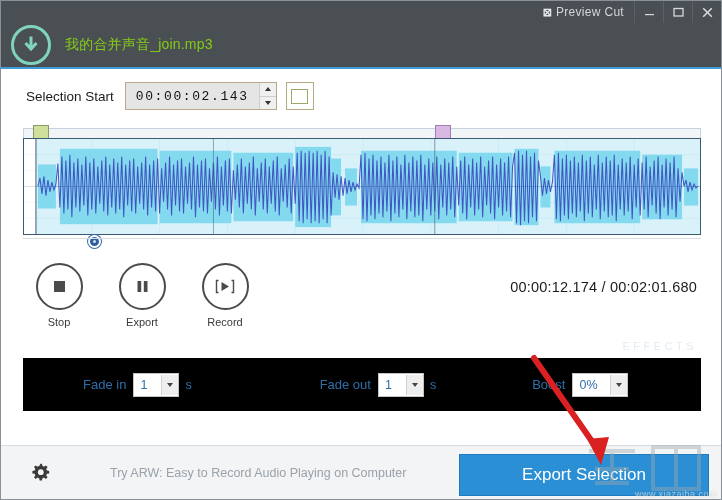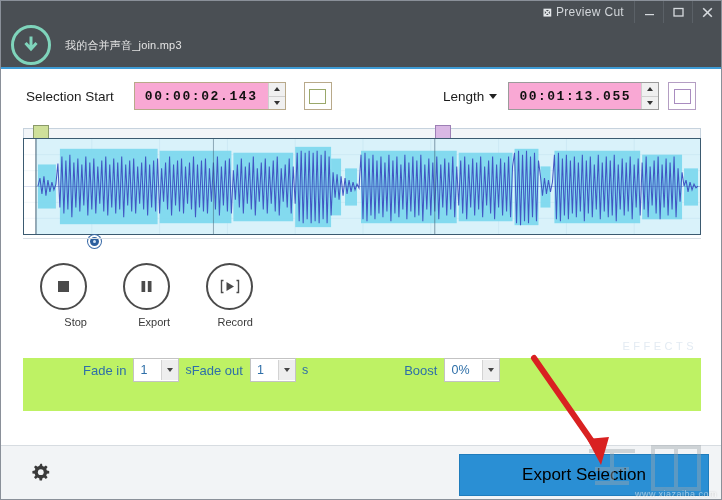--- a/index.html
+++ b/index.html
@@ -45,45 +45,45 @@
     display:flex;align-items:center;
   }
   .file-icon{
     width:34px;height:34px;border-radius:50%;
     border:3px solid #7fd4bb;background:transparent;
     margin-left:10px;margin-right:14px;
     display:flex;align-items:center;justify-content:center;flex:none;
   }
   .file-icon svg{display:block;}
   .file-name{
-    color:#e5e5e5;font-size:11px;letter-spacing:.2px;
+    color:#84cc16;font-size:14px;letter-spacing:.2px;
   }
   .header-underline{
     position:absolute;left:0;top:66px;right:0;height:2px;background:#3e9cd6;
   }
 
   
   .selrow{
     position:absolute;left:0;top:68px;right:0;height:54px;
-    background:#ffffff;display:flex;align-items:center;gap:9px;
+    background:#ffffff;display:flex;align-items:center;
   }
   .lbl{
     font-size:13.5px;color:#1b1b1b;
   }
   .lbl-sel{margin-left:25px;}
   .lbl-len{font-size:13.5px;color:#1b1b1b;}
   .caret{
     display:inline-block;width:0;height:0;margin-left:5px;
     border-left:4px solid transparent;border-right:4px solid transparent;
     border-top:5px solid #222;vertical-align:middle;
   }
   .timefield{
     display:flex;align-items:stretch;
-    border:1px solid #b8a98a;background:#f9a8d4;
-    height:26px;margin-left:11px;font-weight:bold;
+    border:1px solid #b8a98a;background:#e5e5e5;
+    height:26px;margin-left:11px;
   }
   .timefield .tval{
     font-family:"Liberation Mono", monospace;
     font-size:13px;color:#111;
     display:flex;align-items:center;
     padding:0 10px;letter-spacing:1.6px;
     white-space:nowrap;
   }
   .spin{
     width:16px;border-left:1px solid #cfcfcf;
@@ -138,43 +138,43 @@
     border-radius:50%;background:#cfe2f5;
   }
   .wave-baseline{
     position:absolute;left:0;top:110px;width:100%;height:1px;background:#d8dee4;
   }
 
   
   .transport{
     position:absolute;left:30px;top:262px;display:flex;gap:27px;
   }
-  .tbtn{width:56px;display:flex;flex-direction:column;align-items:flex-end;}
+  .tbtn{width:56px;display:flex;flex-direction:column;align-items:center;}
   .tcircle{
     width:43px;height:43px;border-radius:50%;
     border:2.5px solid #4b4b4b;background:#fff;
     display:flex;align-items:center;justify-content:center;
   }
   .tlabel{font-size:11px;color:#3a3a3a;margin-top:6px;}
   .timecode{
     position:absolute;right:24px;top:278px;
     font-size:14.5px;color:#1b1b1b;
     font-family:"Liberation Sans", sans-serif;
     letter-spacing:.2px;
   }
 
   
   .effects-title{
     position:absolute;right:24px;top:339px;
     font-size:11px;color:#e3ebf3;letter-spacing:3.5px;
   }
   .effects-panel{
     position:absolute;left:22px;top:357px;width:678px;height:53px;
-    background:#bef264;
-    display:flex;align-items:flex-start;
+    background:#000000;
+    display:flex;align-items:center;
   }
   .fx-group{display:flex;align-items:center;}
   .fx-label{font-size:13px;color:#2e6fa8;margin-right:7px;}
   .fx-select{
     height:22px;min-width:44px;border:1px solid #c3c3c3;background:#fff;
     display:flex;align-items:center;justify-content:space-between;
   }
   .fx-select .v{font-size:12.5px;color:#2e6fa8;padding:0 5px 0 6px;}
   .fx-arrow{
     width:16px;height:20px;background:#eeeeee;border-left:1px solid #d3d3d3;
@@ -195,21 +195,21 @@
     display:flex;align-items:center;
   }
   .gear{margin-left:30px;display:flex;align-items:center;}
   .promo{
     font-size:12.5px;color:#9aa2a9;margin-left:60px;
   }
   .export-btn{
     position:absolute;right:12px;top:8px;width:248px;height:40px;
     background:#2a8fd4;border:1px solid #1f7cbc;
     display:flex;align-items:center;justify-content:center;
-    color:#000000;font-size:17px;
+    color:#ffffff;font-size:17px;
   }
 
   
   .annot{position:absolute;left:0;top:0;width:722px;height:500px;pointer-events:none;}
 
   
   .wm{
     position:absolute;right:0;top:438px;width:140px;height:62px;
     pointer-events:none;opacity:.5;
   }
@@ -269,39 +269,20 @@
           </div>
         <div>
             <i class="sp-dn"></i>
           </div>
       </div>
     </div>
     <div class="swatch">
         <i></i>
       </div>
 
-    <div class="len-group">
-      <div class="lbl-len">
-        <span>Length</span><span class="caret"></span>
-      </div>
-      <div class="timefield len">
-        <div class="tval">00:01:13.055</div>
-        <div class="spin">
-          <div>
-              <i class="sp-up"></i>
-            </div>
-          <div>
-              <i class="sp-dn"></i>
-            </div>
-        </div>
-      </div>
-      <div class="swatch purple">
-          <i></i>
-        </div>
-    </div>
   </div>
 
   <div class="wave-wrap">
     <div class="ruler"></div>
     <div class="marker" style="left:10px;"></div>
     <div class="marker purple" style="left:412px;"></div>
 
     <div class="wave-canvas">
       <svg viewBox="0 0 678 97" preserveAspectRatio="none">
         <defs>
@@ -426,36 +407,37 @@
         <svg width="20" height="15" viewBox="0 0 20 15">
           <path d="M3.5 1.5 L1.5 1.5 L1.5 13.5 L3.5 13.5" stroke="#4b4b4b" stroke-width="1.4" fill="none"></path>
           <path d="M16.5 1.5 L18.5 1.5 L18.5 13.5 L16.5 13.5" stroke="#4b4b4b" stroke-width="1.4" fill="none"></path>
           <path d="M6.5 3 L14 7.5 L6.5 12 Z" fill="#4b4b4b"></path>
         </svg>
       </div>
       <div class="tlabel">Record</div>
     </div>
   </div>
 
+  <div class="timecode">00:00:12.174 / 00:02:01.680</div>
 
   <div class="effects-title">EFFECTS</div>
 
   <div class="effects-panel">
     <div class="fx-group" style="margin-left:60px;">
       <span class="fx-label">Fade in</span>
       <div class="fx-select">
         <span class="v">1</span>
         <span class="fx-arrow">
             <i></i>
           </span>
       </div>
       <span class="fx-unit">s</span>
     </div>
 
-    <div class="fx-group" style="">
+    <div class="fx-group" style="margin-left:128px;">
       <span class="fx-label">Fade out</span>
       <div class="fx-select">
         <span class="v">1</span>
         <span class="fx-arrow">
             <i></i>
           </span>
       </div>
       <span class="fx-unit">s</span>
     </div>
 
@@ -471,20 +453,21 @@
   </div>
 
   <div class="bottom-sep"></div>
   <div class="bottombar">
     <div class="gear">
       <svg width="19" height="19" viewBox="0 0 19 19">
         <path fill="#3a3a3a" d="M9.5 0.8 L11 0.8 L11.4 3.1 A6.6 6.6 0 0 1 13 3.8 L14.9 2.4 L16.6 4.1 L15.2 6 A6.6 6.6 0 0 1 15.9 7.6 L18.2 8 L18.2 10.4 L15.9 10.8 A6.6 6.6 0 0 1 15.2 12.4 L16.6 14.3 L14.9 16 L13 14.6 A6.6 6.6 0 0 1 11.4 15.3 L11 17.6 L8.6 17.6 L8.2 15.3 A6.6 6.6 0 0 1 6.6 14.6 L4.7 16 L3 14.3 L4.4 12.4 A6.6 6.6 0 0 1 3.7 10.8 L1.4 10.4 L1.4 8 L3.7 7.6 A6.6 6.6 0 0 1 4.4 6 L3 4.1 L4.7 2.4 L6.6 3.8 A6.6 6.6 0 0 1 8.2 3.1 Z"></path>
         <circle cx="9.8" cy="9.2" r="2.9" fill="#f2f4f6"></circle>
       </svg>
     </div>
+    <div class="promo">Try ARW: Easy to Record Audio Playing on Computer</div>
     <div class="export-btn">
       <span>Export Selection</span>
     </div>
   </div>
 
   <div class="wm">
     <svg width="140" height="62" viewBox="0 0 140 62">
       <g fill="none" stroke="#9fa6ac" stroke-width="4" opacity="0.85">
         <path d="M8 12 H54 M31 12 V44 M14 30 H48 M14 44 H48"></path>
         <rect x="72" y="8" width="46" height="42"></rect>

